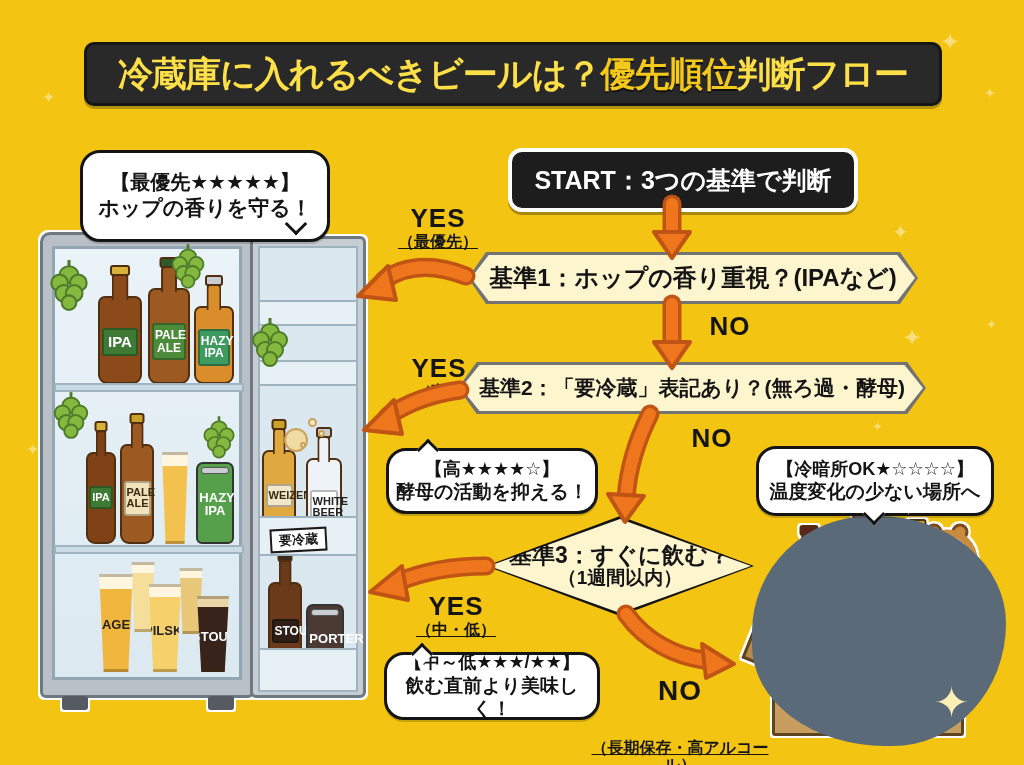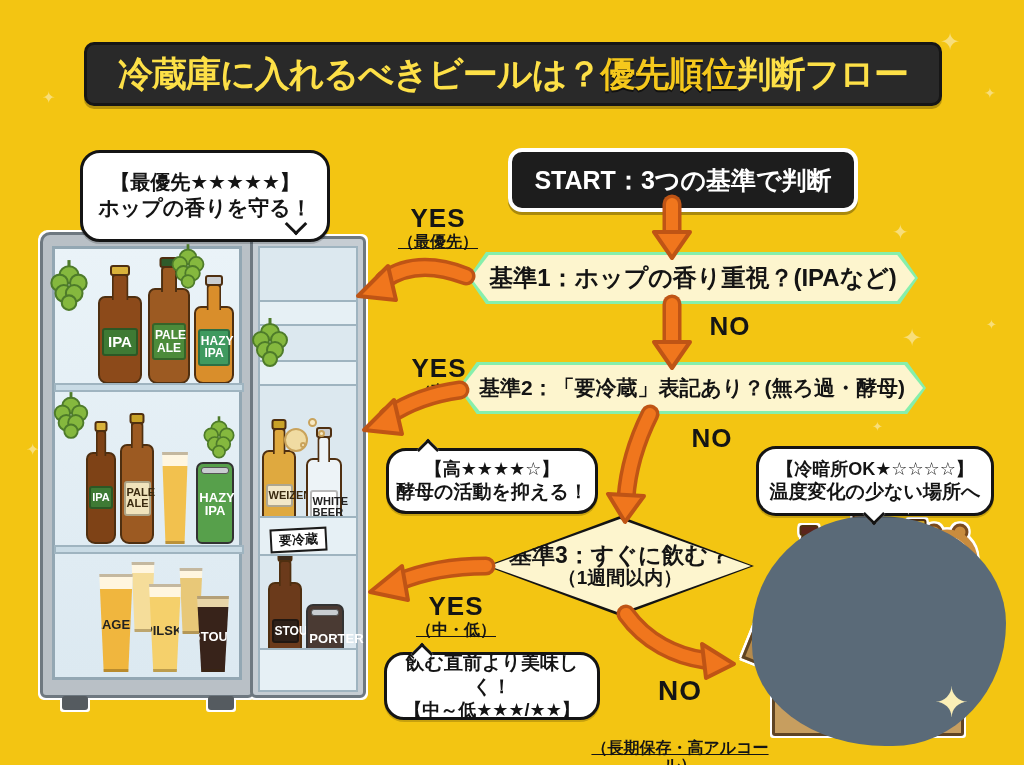--- a/index.html
+++ b/index.html
@@ -19,21 +19,21 @@
   .banner .w{color:#fde047;}
   .banner .hl{color:#F5C81C;text-shadow:0 2px 0 #111;}
 
   
   .startbox{position:absolute;left:508px;top:148px;width:350px;height:64px;background:#1D1D1D;
             border:4px solid #FFFFFF;border-radius:14px;display:flex;align-items:center;justify-content:center;
             box-shadow:0 3px 0 rgba(0,0,0,.3);}
   .startbox span{color:#fff;font-weight:900;font-size:25px;white-space:nowrap;}
 
   
-  .hex{position:absolute;background:#86efac;clip-path:polygon(4% 0,96% 0,100% 50%,96% 100%,4% 100%,0 50%);}
+  .hex{position:absolute;background:#737373;clip-path:polygon(4% 0,96% 0,100% 50%,96% 100%,4% 100%,0 50%);}
   .hex .fill{position:absolute;inset:3px;background:#FDF5CE;clip-path:polygon(4% 0,96% 0,100% 50%,96% 100%,4% 100%,0 50%);}
   .diamond{position:absolute;background:#141414;clip-path:polygon(50% 0,100% 50%,50% 100%,0 50%);}
   .diamond .fill{position:absolute;inset:3px;background:#FDF5CE;clip-path:polygon(50% 0,100% 50%,50% 100%,0 50%);}
   .node-label{position:absolute;inset:0;display:flex;flex-direction:column;align-items:center;justify-content:center;
               font-weight:900;text-align:center;line-height:1.1;}
 
   
   .lbl{position:absolute;text-align:center;font-weight:900;color:#151515;line-height:1.1;}
   .lbl .big{display:block;font-size:26px;letter-spacing:1px;}
   .lbl .sub{display:block;font-size:16px;text-decoration:underline;}
@@ -198,22 +198,22 @@
   </div>
   <div class="tail up" style="left:420px;top:442px;"></div>
 
   <div class="bubble" style="left:756px;top:446px;width:238px;height:70px;">
     <span style="font-size:18px;">【冷暗所OK★☆☆☆☆】</span>
     <span style="font-size:19px;">温度変化の少ない場所へ</span>
   </div>
   <div class="tail down" style="left:866px;top:506px;"></div>
 
   <div class="bubble" style="left:384px;top:652px;width:216px;height:68px;">
+    <span style="font-size:18px;">【中～低★★★/★★】</span>
     <span style="font-size:19px;">飲む直前より美味しく！</span>
-    <span style="font-size:18px;">【中～低★★★/★★】</span>
   </div>
   <div class="tail up" style="left:414px;top:646px;"></div>
 
   <div class="sticker">
     <div class="cab"></div>
     <div class="cab-inner"></div>
     <div class="shelf" style="top:383px;"></div>
     <div class="shelf" style="top:545px;"></div>
     <div class="fridge-foot" style="left:62px;"></div>
     <div class="fridge-foot" style="left:208px;"></div>

